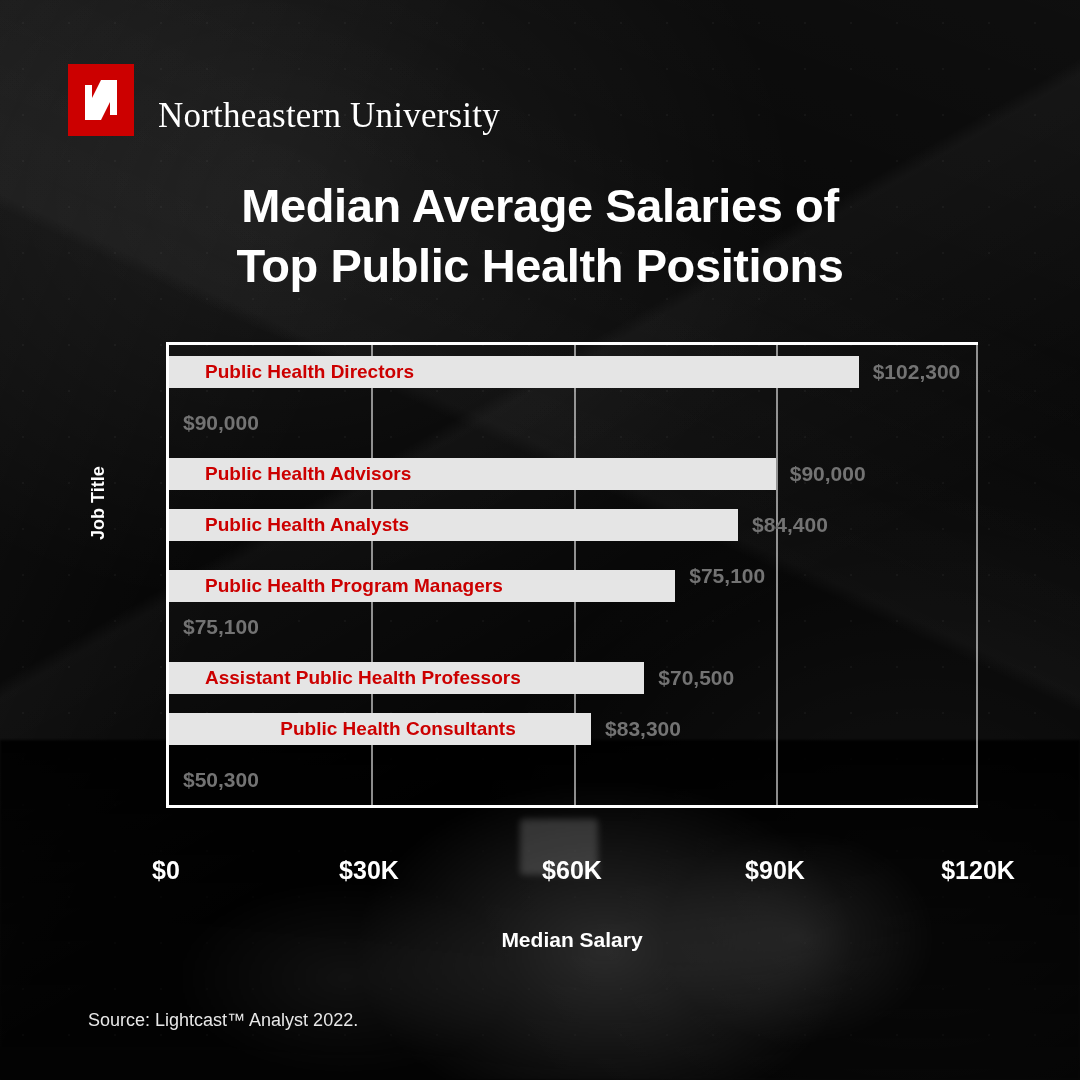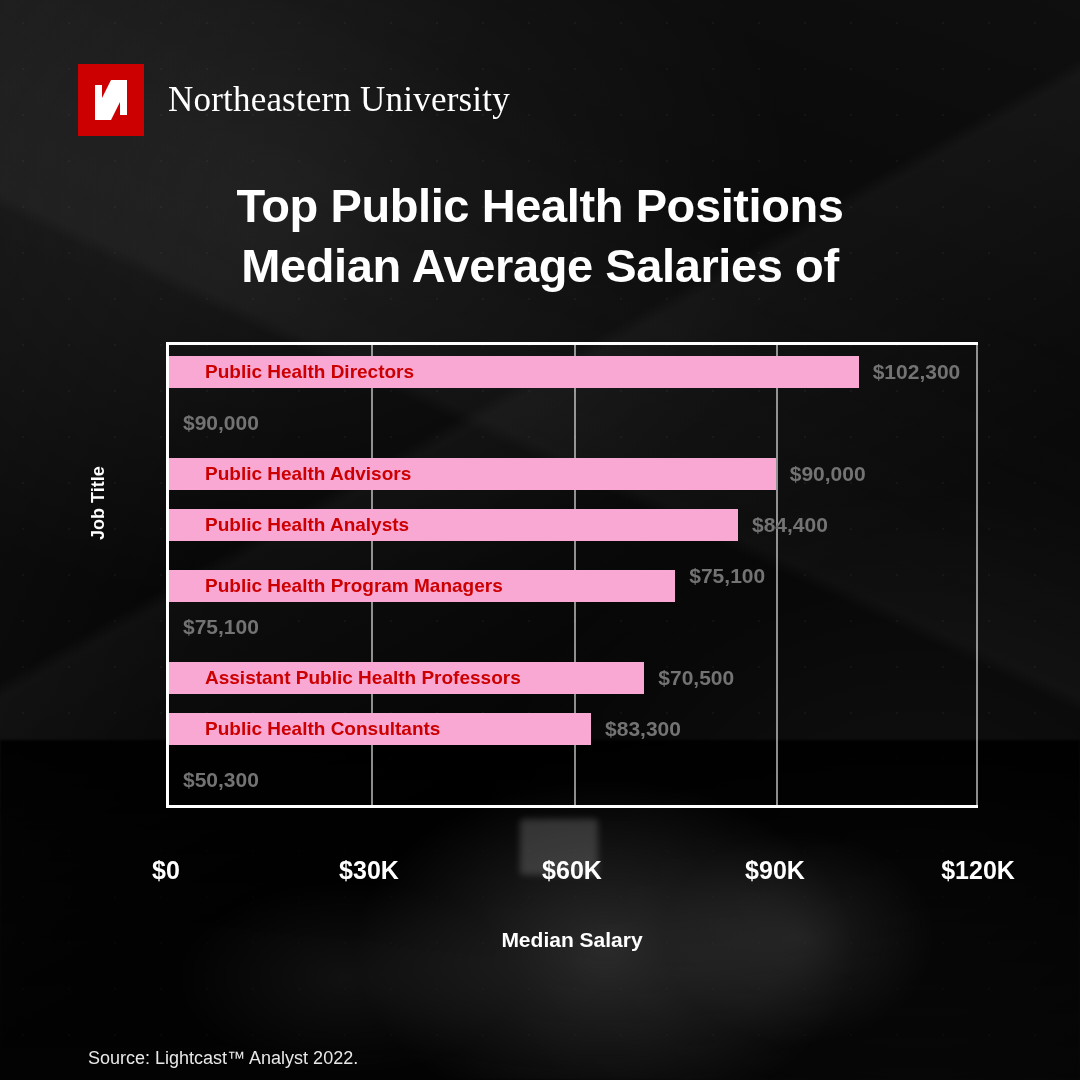--- a/index.html
+++ b/index.html
@@ -58,23 +58,23 @@
     border-radius: 4px;
     filter: blur(3px);
   }
 
   .page { position: relative; width: 1080px; height: 1080px; }
 
   
   .brand {
     position: absolute;
     top: 64px;
-    left: 78px;
-    display: flex;
-    align-items: center;
+    left: 68px;
+    display: flex;
+    align-items: flex-end;
     gap: 24px;
   }
   .brand-mark {
     width: 66px; height: 72px;
     background: #cc0000;
     display: flex;
     align-items: center;
     justify-content: center;
   }
   .brand-mark svg { display: block; }
@@ -126,21 +126,21 @@
     justify-content: space-between;
   }
   .bar-row {
     position: relative;
     height: 32px;
     display: flex;
     align-items: center;
   }
   .bar {
     height: 32px;
-    background: #f9a8d4;
+    background: #e5e5e5;
     display: flex;
     align-items: center;
     padding-left: 36px;
     flex: none;
   }
   .bar-label {
     color: #cc0000;
     font-size: 19px;
     font-weight: bold;
     white-space: nowrap;
@@ -191,21 +191,20 @@
     font-weight: bold;
   }
 
   .source {
     position: absolute;
     left: 88px;
     top: 1010px;
     color: #e8e8e8;
     font-size: 18px;
     white-space: nowrap;
-    margin-top: 38px;
   }
 </style>
 </head>
 <body>
 
 <div class="page">
   <div class="bg-layer"></div>
   <div class="bg-diagonal"></div>
   <div class="bg-dots"></div>
   <div class="bg-photo"></div>
@@ -213,22 +212,22 @@
   <div class="brand">
     <div class="brand-mark">
       <svg width="40" height="48" viewBox="0 0 40 48" aria-hidden="true">
         <path d="M4 44 L4 9 L11 9 L11 22 L20 4 L36 4 L36 39 L29 39 L29 26 L20 44 Z" fill="#ffffff"></path>
       </svg>
     </div>
     <div class="brand-name">Northeastern University</div>
   </div>
 
   <div class="title">
+    <div>Median Average Salaries of</div>
     <div>Top Public Health Positions</div>
-    <div>Median Average Salaries of</div>
   </div>
 
   <div class="chart-frame">
     <div class="gridline" style="left:25%;"></div>
     <div class="gridline" style="left:50%;"></div>
     <div class="gridline" style="left:75%;"></div>
     <div class="gridline" style="left:calc(100% - 2px);"></div>
 
     <div class="bars">
       <div class="bar-row">
@@ -261,21 +260,21 @@
       <div class="bar-row">
         <span class="bar-value">$75,100</span>
       </div>
       <div class="bar-row">
         <div class="bar" style="width:58.75%;">
           <span class="bar-label">Assistant Public Health Professors</span>
         </div>
         <span class="bar-value">$70,500</span>
       </div>
       <div class="bar-row">
-        <div class="bar" style="width:52.17%;">
+        <div class="bar" style="width:52.17%;justify-content:center;">
           <span class="bar-label">Public Health Consultants</span>
         </div>
         <span class="bar-value">$83,300</span>
       </div>
       <div class="bar-row">
         <span class="bar-value">$50,300</span>
       </div>
     </div>
   </div>
 

